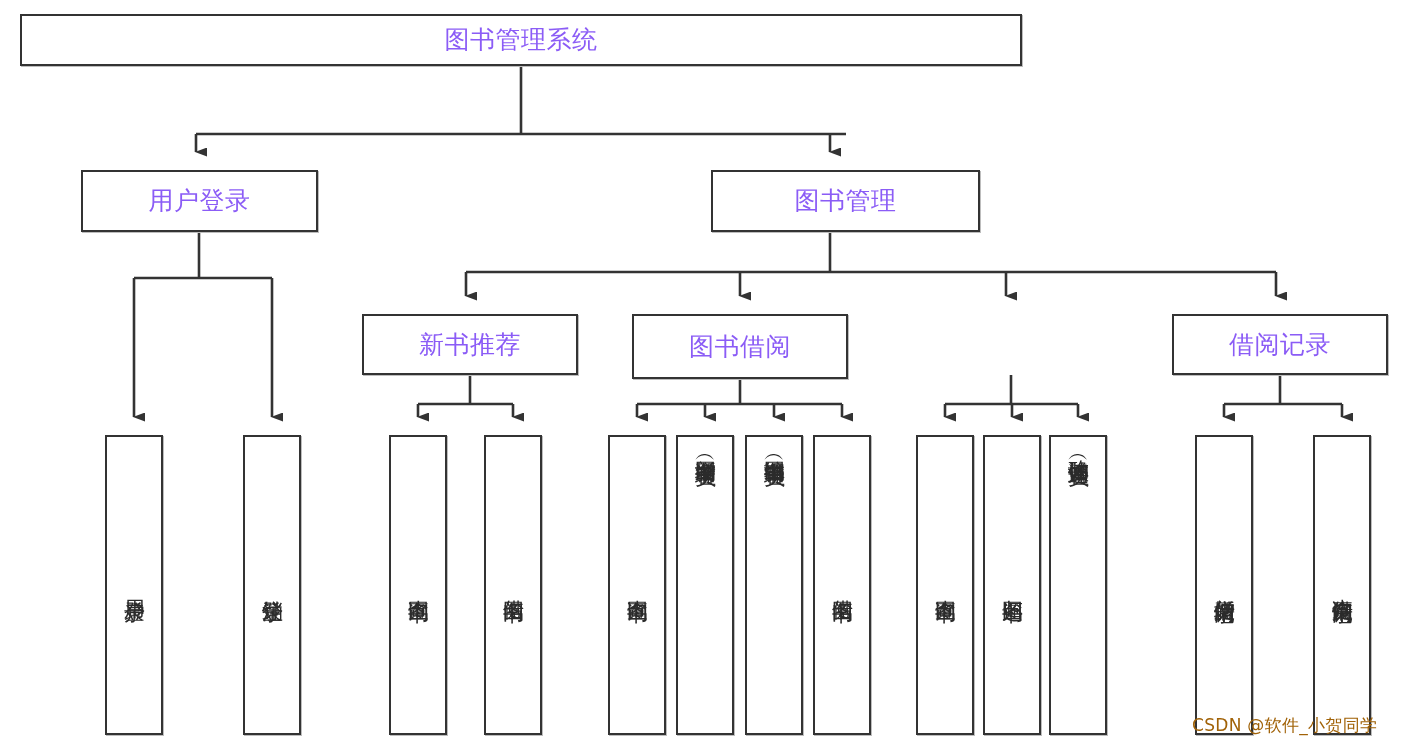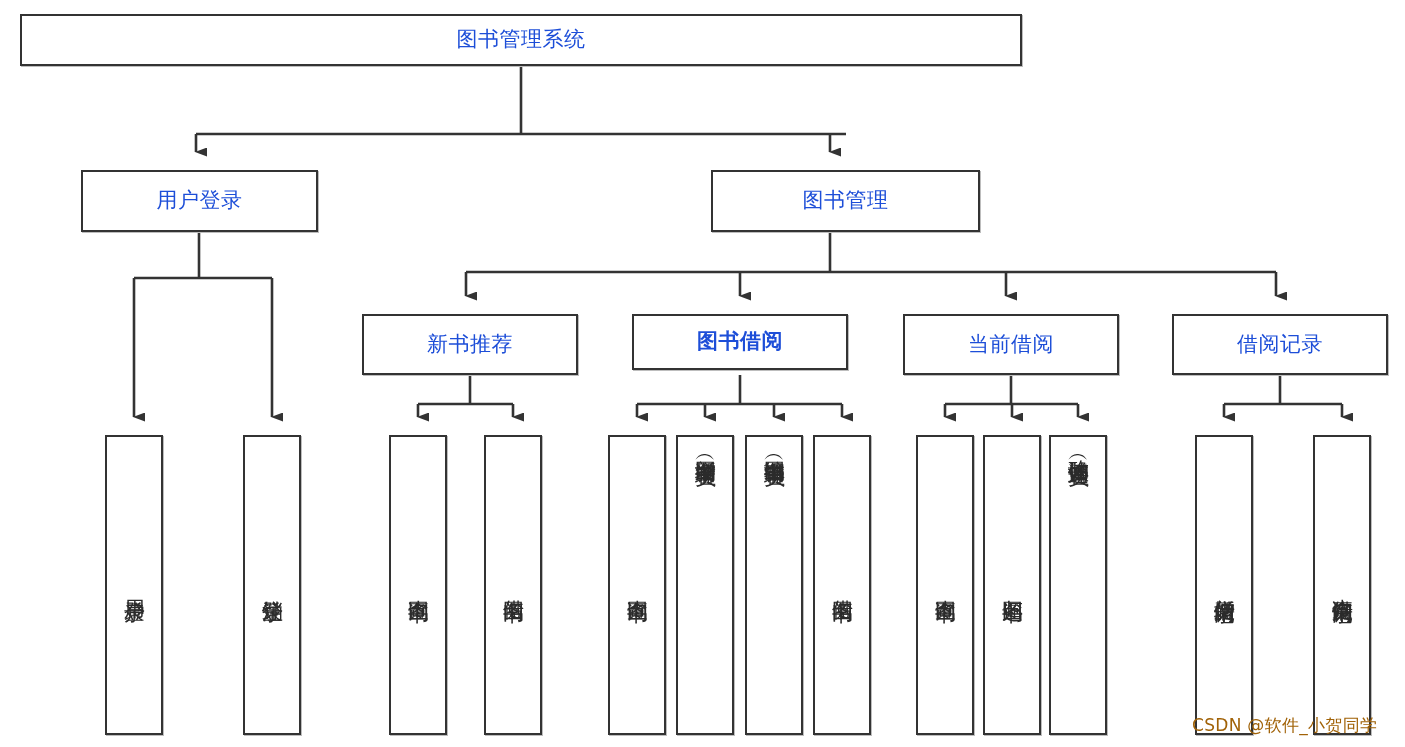--- a/index.html
+++ b/index.html
@@ -31,22 +31,22 @@
     box-sizing: border-box;
     background: #ffffff;
     border: 2px solid #333333;
     box-shadow: 1px 1px 0 0 #bdbdbd;
     display: flex;
     align-items: center;
     justify-content: center;
     overflow: hidden;
   }
   .node-label-h {
-    font-size: 21px;
-    color: #1d4ed8;
+    font-size: 25px;
+    color: #8b5cf6;
     line-height: 1.2;
     white-space: nowrap;
     letter-spacing: 0.5px;
   }
   .node-label-v {
     font-size: 21px;
     color: #2b2b2b;
     line-height: 1.18;
     letter-spacing: 1px;
     writing-mode: vertical-rl;
@@ -135,25 +135,22 @@
   <div class="node-box" id="box-l1-0" style="left: 81px; top: 170px; width: 237px; height: 62px;">
     <span class="node-label-h">用户登录</span>
   </div>
   <div class="node-box" id="box-l1-1" style="left: 711px; top: 170px; width: 269px; height: 62px;">
     <span class="node-label-h">图书管理</span>
   </div>
 
   <div class="node-box" id="box-l2-0" style="left: 362px; top: 314px; width: 216px; height: 61px;">
     <span class="node-label-h">新书推荐</span>
   </div>
-  <div class="node-box" id="box-l2-1" style="left: 632px; top: 314px; width: 216px; height: 56px; font-weight: bold;">
+  <div class="node-box" id="box-l2-1" style="left: 632px; top: 314px; width: 216px; height: 65px;">
     <span class="node-label-h">图书借阅</span>
-  </div>
-  <div class="node-box" id="box-l2-2" style="left: 903px; top: 314px; width: 216px; height: 61px;">
-    <span class="node-label-h">当前借阅</span>
   </div>
   <div class="node-box" id="box-l2-3" style="left: 1172px; top: 314px; width: 216px; height: 61px;">
     <span class="node-label-h">借阅记录</span>
   </div>
 
   <div class="node-box leaf-box center-v" id="box-leaf-0" style="left: 105px; top: 435px; width: 58px; height: 300px;">
     <span class="node-label-v">用户登录</span>
   </div>
   <div class="node-box leaf-box center-v" id="box-leaf-1" style="left: 243px; top: 435px; width: 58px; height: 300px;">
     <span class="node-label-v">注销登录</span>

